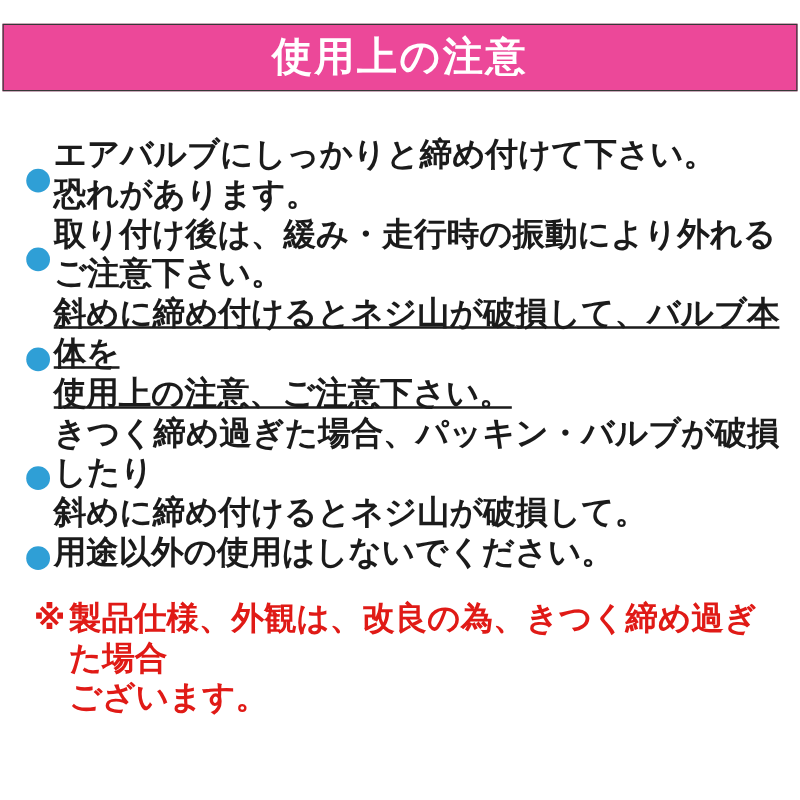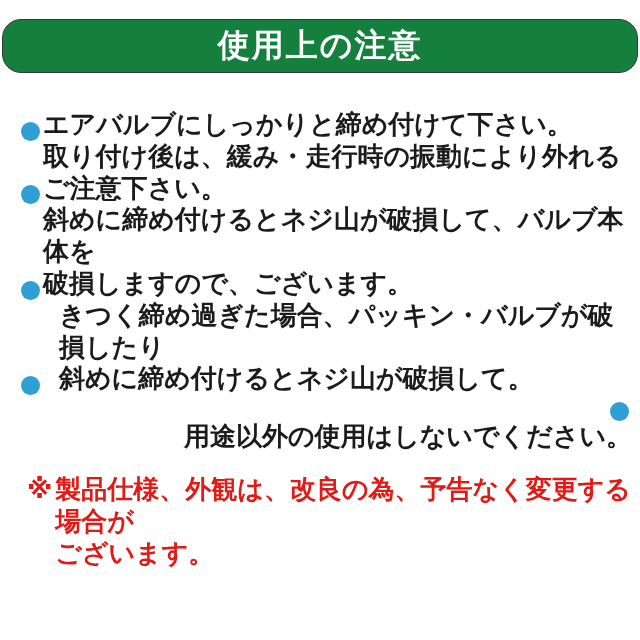--- a/index.html
+++ b/index.html
@@ -39,21 +39,21 @@
     padding-bottom: 2px;
   }
   
   .bullet-list {
     list-style: none;
     margin: 0;
     padding: 36px 8px 0 21px;
   }
   .bullet-list li {
     display: flex;
-    align-items: flex-end;
+    align-items: center;
   }
   .bullet-dot {
     flex: 0 0 auto;
     width: 19px;
     height: 19px;
     border-radius: 50%;
     background: #2f9fd6;
     margin: 7px 3px 0 0;
   }
   .line-block {
@@ -80,63 +80,64 @@
   }
   .note-list .line-block {
     color: inherit;
   }
 </style>
 </head>
 <body>
 
 <div class="notice-card">
 
-  <div class="header-bar" style="background: #15803d; border-radius: 19px;">
+  <div class="header-bar" style="background: #ec4899;">
     <span class="header-title" style="color: rgb(255, 255, 255);">使用上の注意</span>
   </div>
 
   <ul class="bullet-list">
       <li style="color: rgb(27, 27, 27);">
         <span class="bullet-dot" style="background: rgb(47, 159, 214);"></span>
         <div class="line-block">
           <div>エアバルブにしっかりと締め付けて下さい。</div>
+          <div>恐れがあります。</div>
         </div>
       </li>
       <li style="color: rgb(27, 27, 27);">
         <span class="bullet-dot" style="background: rgb(47, 159, 214);"></span>
         <div class="line-block">
           <div>取り付け後は、緩み・走行時の振動により外れる</div>
           <div>ご注意下さい。</div>
         </div>
       </li>
-      <li style="color: rgb(27, 27, 27);">
+      <li style="color: rgb(27, 27, 27); text-decoration: underline;">
         <span class="bullet-dot" style="background: rgb(47, 159, 214);"></span>
         <div class="line-block">
           <div>斜めに締め付けるとネジ山が破損して、バルブ本体を</div>
-          <div>破損しますので、ございます。</div>
+          <div>使用上の注意、ご注意下さい。</div>
         </div>
       </li>
-      <li style="color: rgb(27, 27, 27); gap: 16px;">
+      <li style="color: rgb(27, 27, 27);">
         <span class="bullet-dot" style="background: rgb(47, 159, 214);"></span>
         <div class="line-block">
           <div>きつく締め過ぎた場合、パッキン・バルブが破損したり</div>
           <div>斜めに締め付けるとネジ山が破損して。</div>
         </div>
       </li>
-      <li style="color: rgb(27, 27, 27); flex-direction: column;">
+      <li style="color: rgb(27, 27, 27);">
         <span class="bullet-dot" style="background: rgb(47, 159, 214);"></span>
         <div class="line-block">
           <div>用途以外の使用はしないでください。</div>
         </div>
       </li>
     </ul>
 
   <ul class="note-list">
       <li style="color: rgb(224, 26, 22);">
         <span class="note-marker">※</span>
         <div class="line-block">
-          <div>製品仕様、外観は、改良の為、予告なく変更する場合が</div>
+          <div>製品仕様、外観は、改良の為、きつく締め過ぎた場合</div>
           <div>ございます。</div>
         </div>
       </li>
     </ul>
 
 </div>
 
 </body></html>

